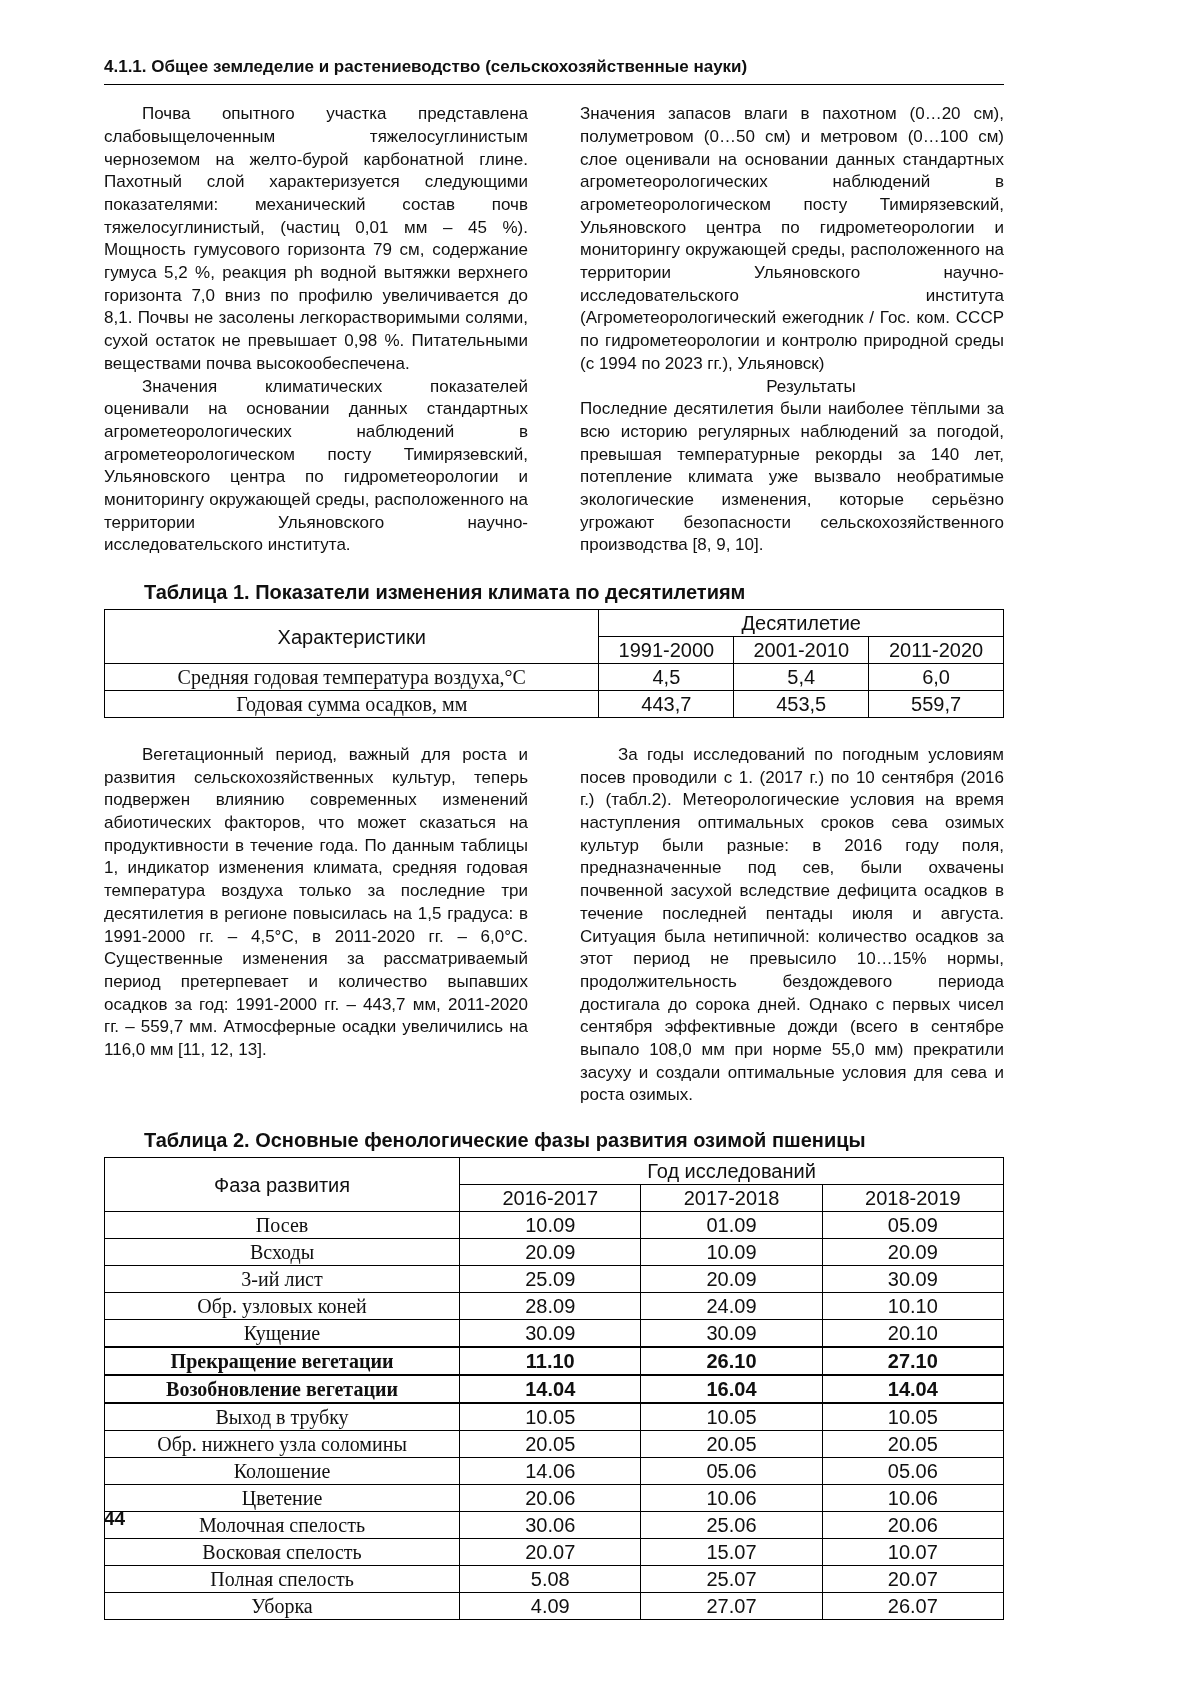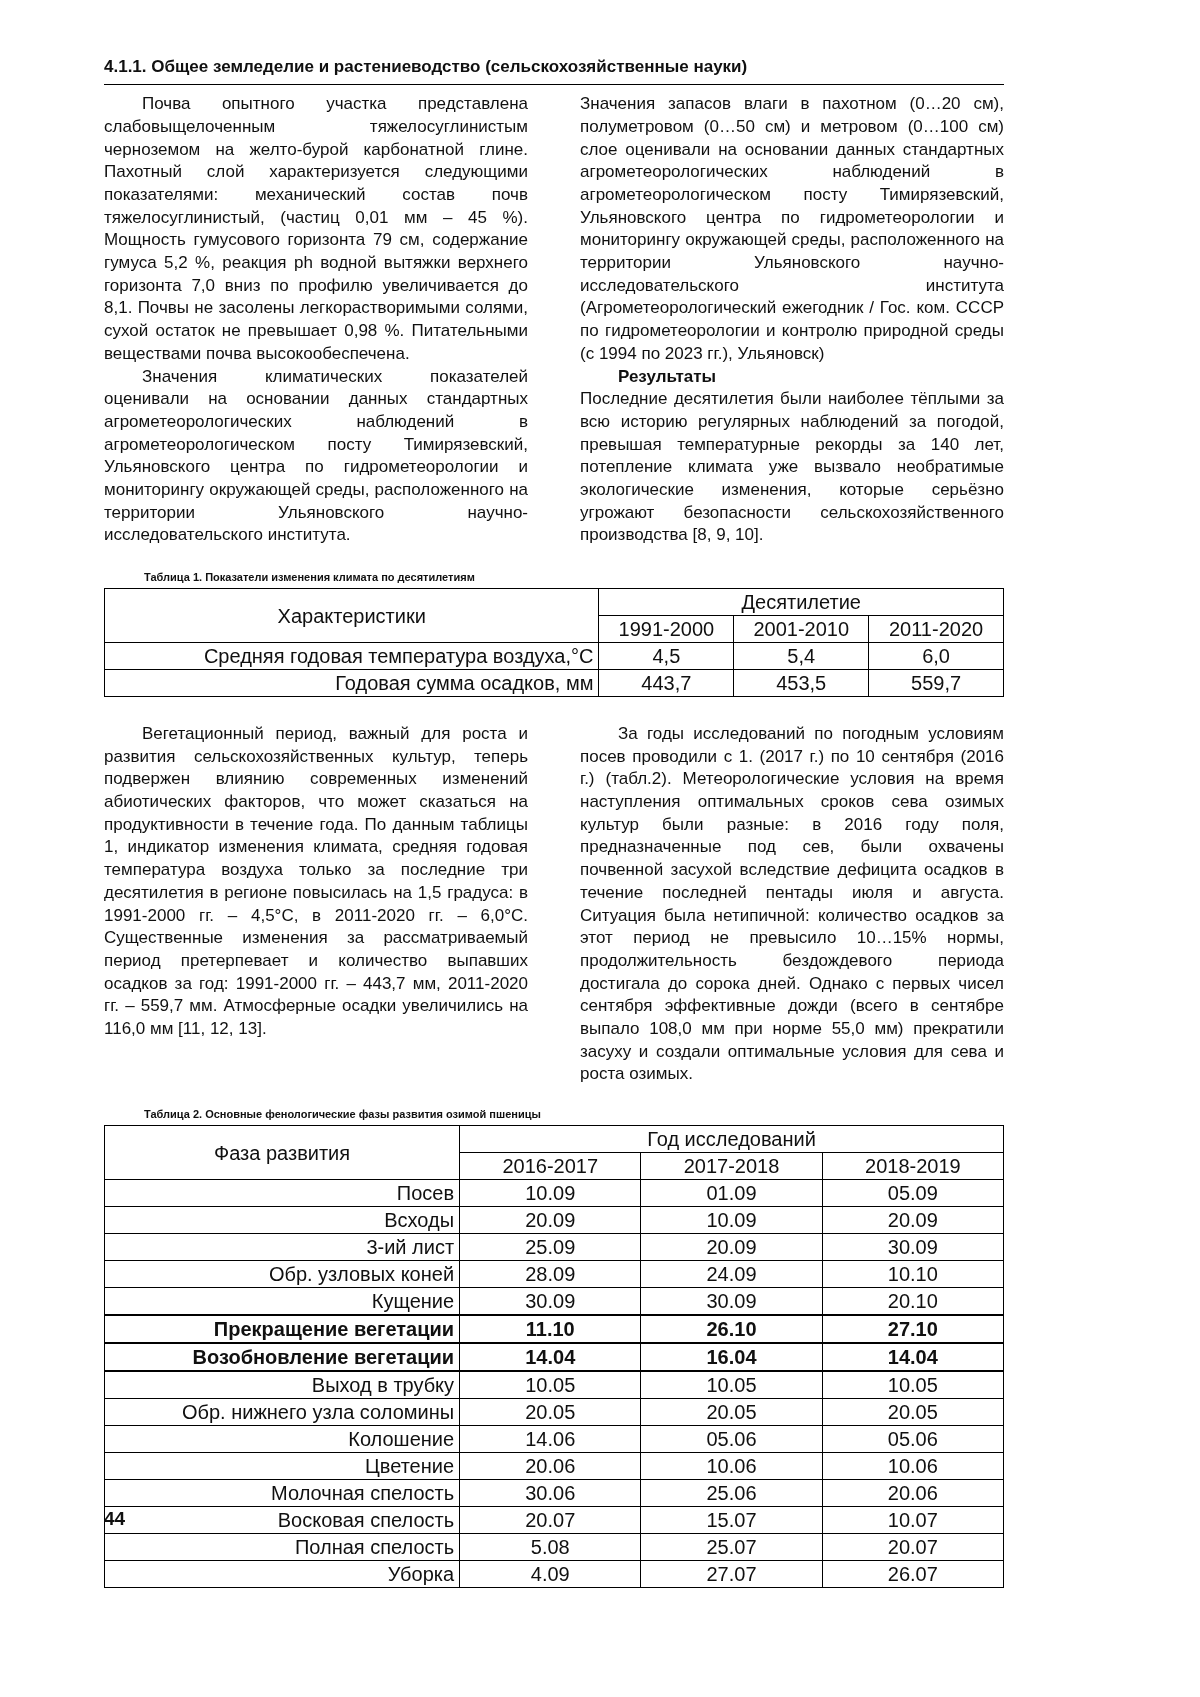--- a/index.html
+++ b/index.html
@@ -5,40 +5,40 @@
   * { margin:0; padding:0; box-sizing:border-box; }
   html, body { background:#ffffff; }
   body {
     width:1200px; height:1697px; position:relative; overflow:hidden;
     font-family:"Liberation Sans", sans-serif; color:#101010;
   }
   .page { padding:56px 196px 0 104px; }
 
   .doc-header {
     font-weight:bold; font-size:17px; line-height:1.25;
-    padding-bottom:7px; border-bottom:1.6px solid #000; margin-bottom:8px;
+    padding-bottom:7px; border-bottom:1.6px solid #000; margin-bottom:18px;
   }
 
   .columns { display:flex; gap:52px; }
   .col { flex:1; min-width:0; font-size:17px; line-height:1.335; text-align:justify; }
   .col p { margin:0; }
   p.indent { text-indent:38px; }
-  .results-head { font-weight:bold; text-indent:38px; text-align:left; }
+  .results-head { font-weight:normal; text-indent:38px; text-align:center; }
   .italic { }
 
-  .caption { font-weight:bold; font-size:11px; margin:24px 0 5px 40px; }
+  .caption { font-weight:bold; font-size:20px; margin:24px 0 5px 40px; }
   .caption-tight { margin-top:22px; }
 
   table { width:100%; border-collapse:collapse; font-size:20px; table-layout:fixed; }
   th, td {
     border:1px solid #000; padding:1px 5px; text-align:center;
     vertical-align:middle; line-height:1.2; font-weight:normal;
     overflow:hidden; white-space:nowrap;
   }
-  td.label { text-align:right; }
+  td.label { text-align:center;font-family:Liberation Serif, serif; }
   tr.bold td { font-weight:bold; }
   tr.bold { border-top:2px solid #000; border-bottom:2px solid #000; }
 
   #table1 col.c-label { width:55%; }
   #table1 col.c-val { width:15%; }
   #table2 col.c-label { width:39.5%; }
   #table2 col.c-val { width:20.1666%; }
 
   .section-gap { margin-top:26px; }
 

